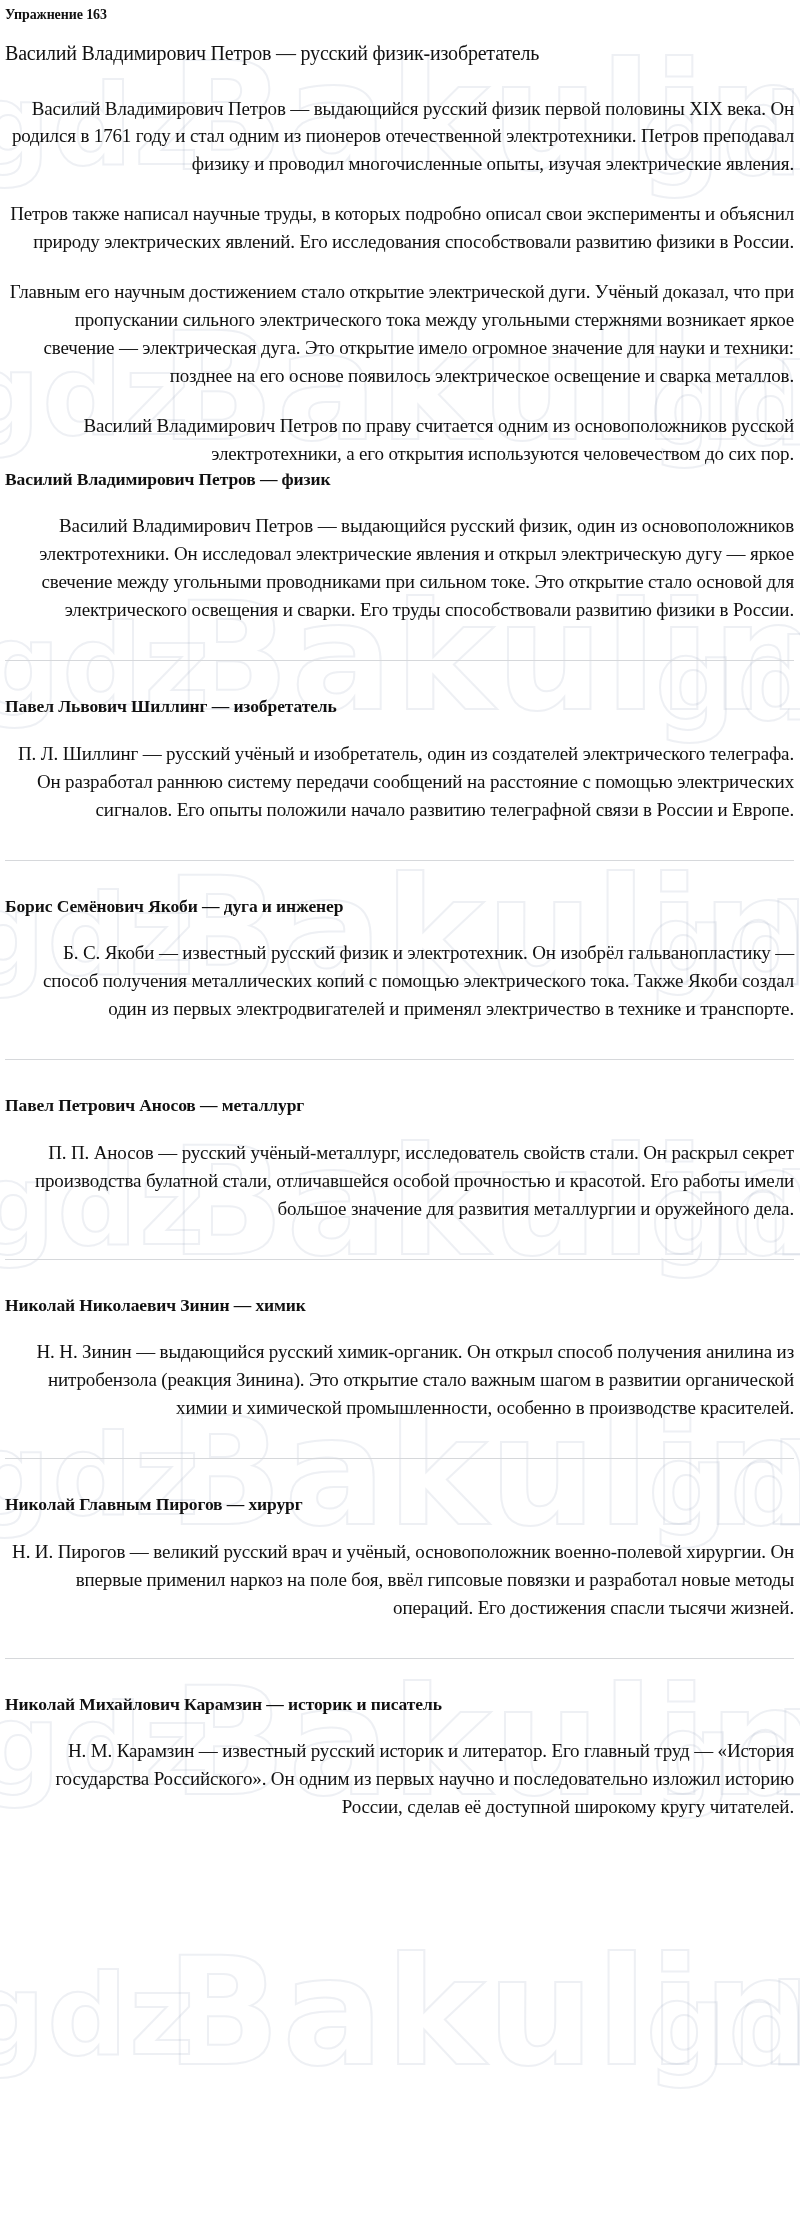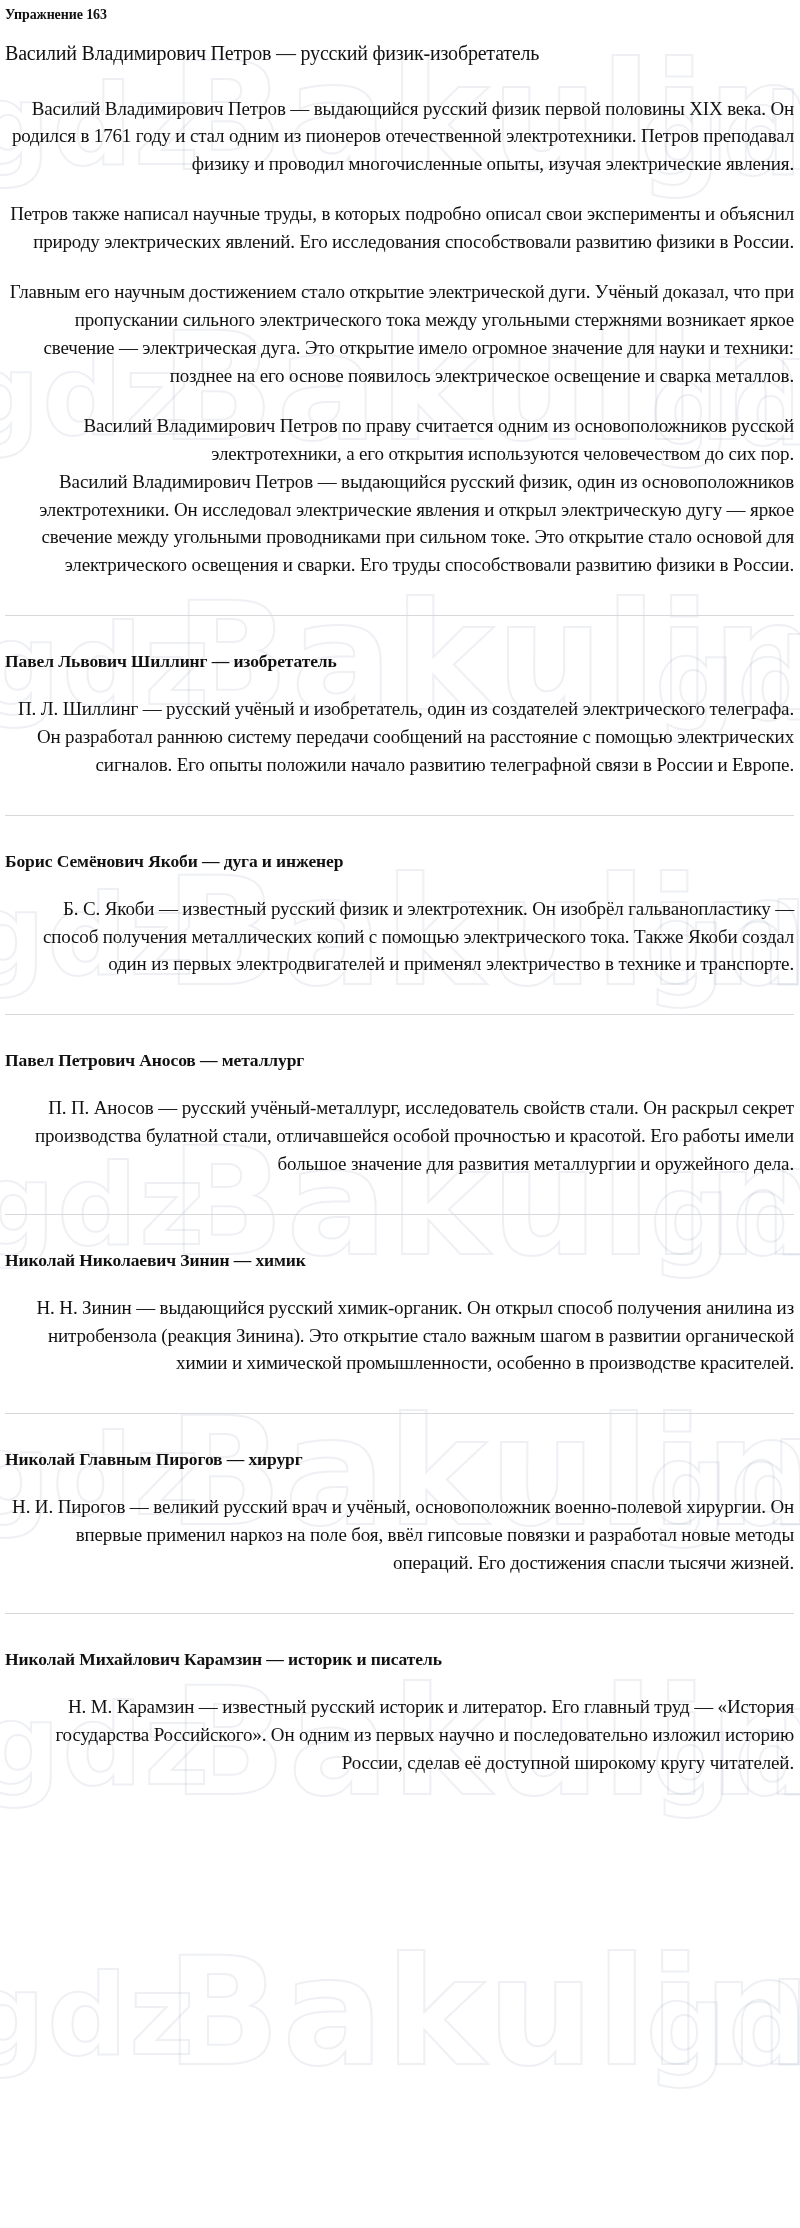--- a/index.html
+++ b/index.html
@@ -138,20 +138,21 @@
   <h2 class="doc-heading">Василий Владимирович Петров — русский физик-изобретатель</h2>
 
   <div>
     <p class="para">Василий Владимирович Петров — выдающийся русский физик первой половины XIX века. Он родился в 1761 году и стал одним из пионеров отечественной электротехники. Петров преподавал физику и проводил многочисленные опыты, изучая электрические явления.</p>
     <p class="para">Петров также написал научные труды, в которых подробно описал свои эксперименты и объяснил природу электрических явлений. Его исследования способствовали развитию физики в России.</p>
     <p class="para">Главным его научным достижением стало открытие электрической дуги. Учёный доказал, что при пропускании сильного электрического тока между угольными стержнями возникает яркое свечение — электрическая дуга. Это открытие имело огромное значение для науки и техники: позднее на его основе появилось электрическое освещение и сварка металлов.</p>
     <p class="para">Василий Владимирович Петров по праву считается одним из основоположников русской электротехники, а его открытия используются человечеством до сих пор.</p>
   </div>
 
   <div class="section">
+    <h3 class="section-heading">Василий Владимирович Петров — физик</h3>
     <p class="para">Василий Владимирович Петров — выдающийся русский физик, один из основоположников электротехники. Он исследовал электрические явления и открыл электрическую дугу — яркое свечение между угольными проводниками при сильном токе. Это открытие стало основой для электрического освещения и сварки. Его труды способствовали развитию физики в России.</p>
   </div>
 
   <hr class="divider">
 
   <div class="section">
     <h3 class="section-heading">Павел Львович Шиллинг — изобретатель</h3>
     <p class="para">П. Л. Шиллинг — русский учёный и изобретатель, один из создателей электрического телеграфа. Он разработал раннюю систему передачи сообщений на расстояние с помощью электрических сигналов. Его опыты положили начало развитию телеграфной связи в России и Европе.</p>
   </div>
 

